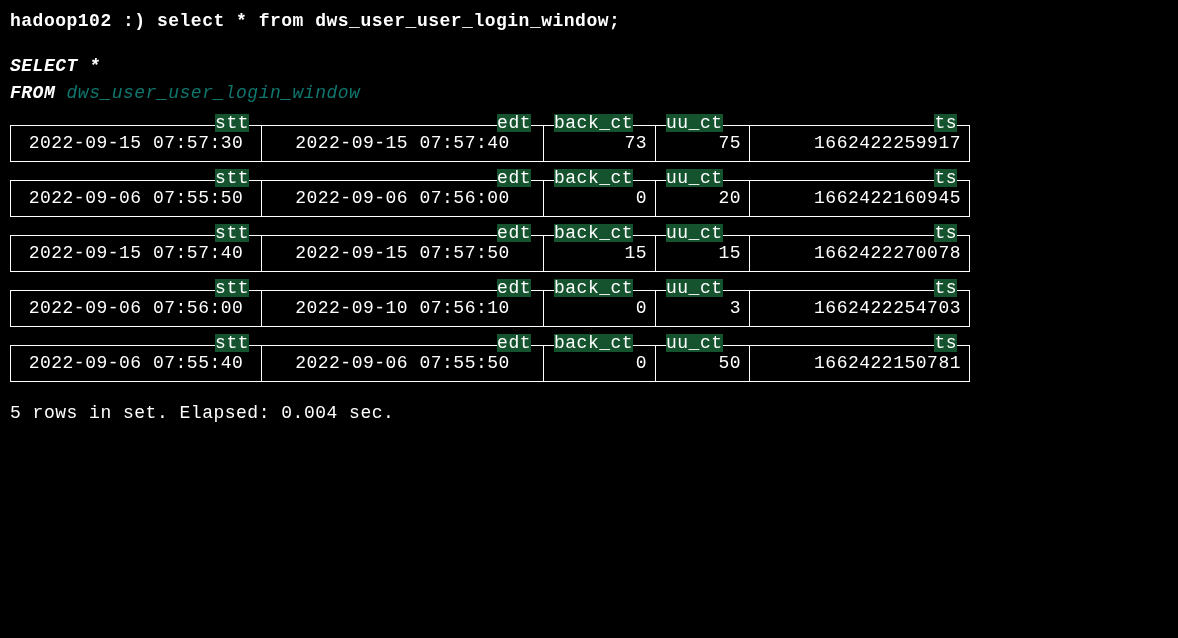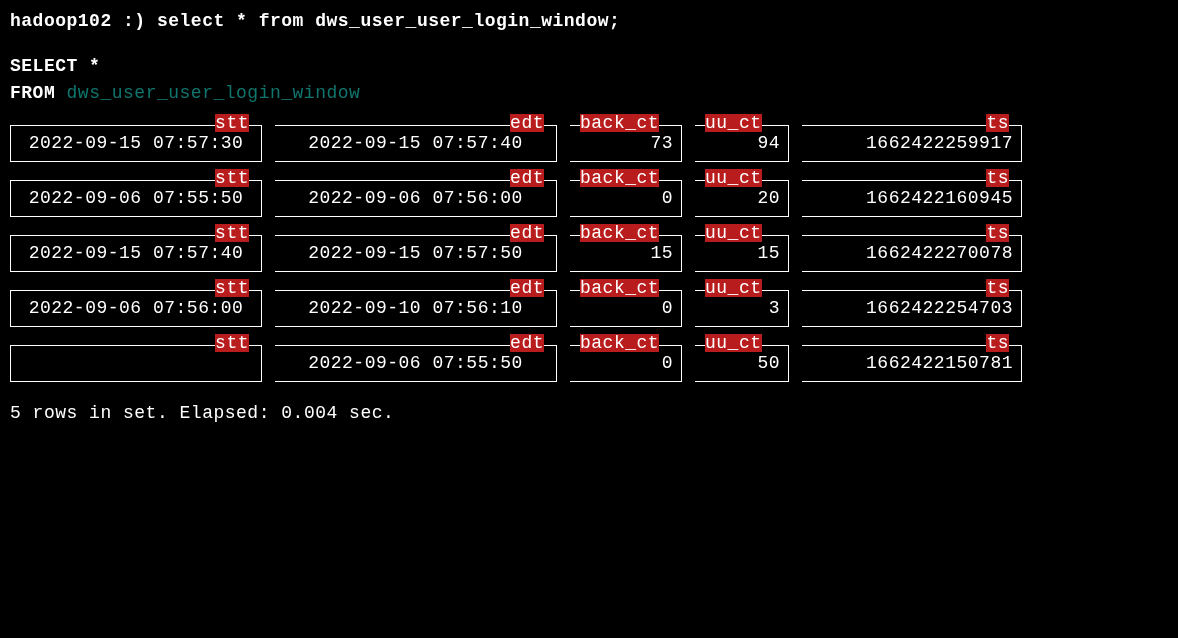--- a/index.html
+++ b/index.html
@@ -8,40 +8,40 @@
     color: #ffffff;
     font-family: 'Consolas', 'Monaco', 'Courier New', monospace;
     font-size: 18px;
     line-height: 1.5;
     padding: 8px 10px;
     width: 1178px;
     height: 638px;
     letter-spacing: 0.5px;
   }
   .prompt-line { margin-bottom: 18px; white-space: pre; font-weight: bold; }
-  .query-block { margin-bottom: 18px; }
+  .query-block { margin-bottom: 18px; font-style: italic; }
   .query-block .line { white-space: pre; }
   .kw { color: #ffffff; font-weight: bold; }
   .tbl { color: #0f766e; }
   .results { margin-bottom: 18px; }
   .row-block { margin-bottom: 18px; }
   .ascii-row { display: flex; }
   .cell {
     border: 1px solid #ffffff;
     position: relative;
     padding: 4px 8px;
     text-align: right;
     white-space: pre;
   }
-  .cell + .cell { border-left: none; margin-left: 13px; }
+  .cell + .cell { border-left: none; }
   .header-label {
     position: absolute;
     top: -12px;
     font-weight: normal;
-    background: #b91c1c;
+    background: #14532d;
     line-height: 1;
     padding: 0;
   }
   .c-stt { width: 252px; }
   .c-edt { width: 282px; }
   .c-back { width: 112px; }
   .c-uu   { width: 94px; }
   .c-ts   { width: 220px; }
   .c-stt .header-label { right: 12px; }
   .c-edt .header-label { right: 12px; }
@@ -61,21 +61,21 @@
   <div class="line"><span class="kw">FROM</span> <span class="tbl">dws_user_user_login_window</span></div>
 </div>
 
 <div class="results">
 
 <div class="row-block">
       <div class="ascii-row">
         <div class="cell c-stt"><span class="header-label">stt</span><span class="val">2022-09-15 07:57:30</span></div>
         <div class="cell c-edt"><span class="header-label">edt</span><span class="val">2022-09-15 07:57:40</span></div>
         <div class="cell c-back"><span class="header-label">back_ct</span><span class="val">73</span></div>
-        <div class="cell c-uu"><span class="header-label">uu_ct</span><span class="val">94</span></div>
+        <div class="cell c-uu"><span class="header-label">uu_ct</span><span class="val">75</span></div>
         <div class="cell c-ts"><span class="header-label">ts</span><span class="val">1662422259917</span></div>
       </div>
     </div>
     <div class="row-block">
       <div class="ascii-row">
         <div class="cell c-stt"><span class="header-label">stt</span><span class="val">2022-09-06 07:55:50</span></div>
         <div class="cell c-edt"><span class="header-label">edt</span><span class="val">2022-09-06 07:56:00</span></div>
         <div class="cell c-back"><span class="header-label">back_ct</span><span class="val">0</span></div>
         <div class="cell c-uu"><span class="header-label">uu_ct</span><span class="val">20</span></div>
         <div class="cell c-ts"><span class="header-label">ts</span><span class="val">1662422160945</span></div>
@@ -94,21 +94,21 @@
       <div class="ascii-row">
         <div class="cell c-stt"><span class="header-label">stt</span><span class="val">2022-09-06 07:56:00</span></div>
         <div class="cell c-edt"><span class="header-label">edt</span><span class="val">2022-09-10 07:56:10</span></div>
         <div class="cell c-back"><span class="header-label">back_ct</span><span class="val">0</span></div>
         <div class="cell c-uu"><span class="header-label">uu_ct</span><span class="val">3</span></div>
         <div class="cell c-ts"><span class="header-label">ts</span><span class="val">1662422254703</span></div>
       </div>
     </div>
     <div class="row-block">
       <div class="ascii-row">
-        <div class="cell c-stt"><span class="header-label">stt</span></div>
+        <div class="cell c-stt"><span class="header-label">stt</span><span class="val">2022-09-06 07:55:40</span></div>
         <div class="cell c-edt"><span class="header-label">edt</span><span class="val">2022-09-06 07:55:50</span></div>
         <div class="cell c-back"><span class="header-label">back_ct</span><span class="val">0</span></div>
         <div class="cell c-uu"><span class="header-label">uu_ct</span><span class="val">50</span></div>
         <div class="cell c-ts"><span class="header-label">ts</span><span class="val">1662422150781</span></div>
       </div>
     </div>
   </div>
 
 <div class="footer"><span>5 rows in set.</span> <span>Elapsed:</span> <span>0.004 sec.</span></div>
 

